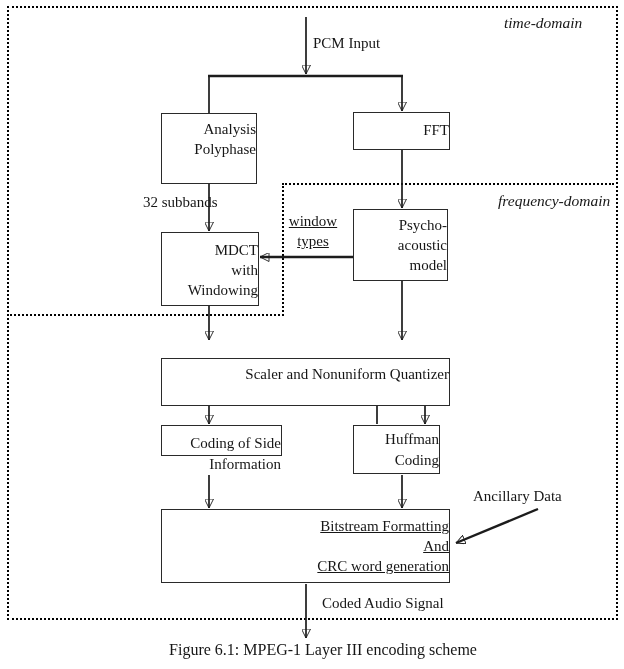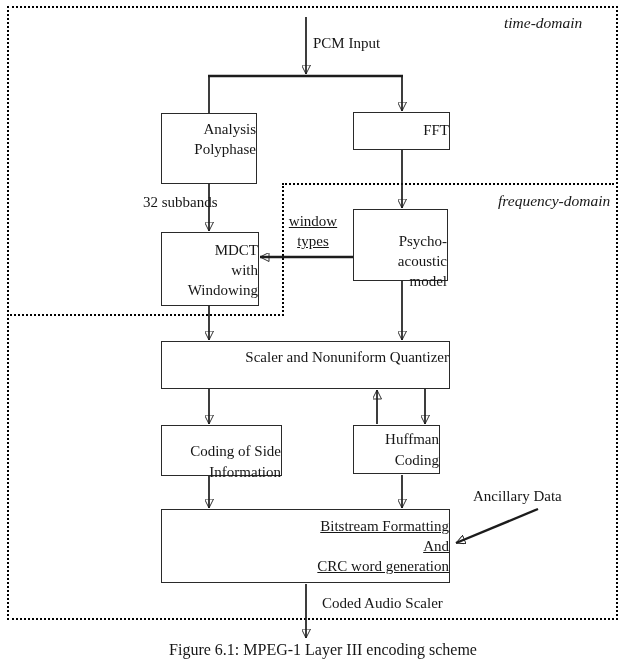--- a/index.html
+++ b/index.html
@@ -66,31 +66,31 @@
   <div class="box" style="left:161px; top:232px; width:98px; height:74px; padding-top:7px;">
     <div>MDCT</div>
     <div>with</div>
     <div>Windowing</div>
   </div>
 
   <div class="box" style="left:353px; top:112px; width:97px; height:38px; line-height:34px;">
     <div>FFT</div>
   </div>
 
-  <div class="box" style="left:353px; top:209px; width:95px; height:72px; padding-top:21px;">
+  <div class="box" style="left:353px; top:209px; width:95px; height:72px; padding-top:5px;">
     <div>Psycho-</div>
     <div>acoustic</div>
     <div>model</div>
   </div>
 
-  <div class="box" style="left:161px; top:341px; width:289px; height:48px; padding-top:5px;">
+  <div class="box" style="left:161px; top:358px; width:289px; height:48px; padding-top:5px;">
     <div>Scaler and Nonuniform Quantizer</div>
   </div>
 
-  <div class="box" style="left:161px; top:425px; width:121px; height:51px; padding-top:15px; line-height:21px;">
+  <div class="box" style="left:161px; top:425px; width:121px; height:31px; padding-top:7px; line-height:21px;">
     <div>Coding of Side</div>
     <div>Information</div>
   </div>
 
   <div class="box" style="left:353px; top:425px; width:87px; height:49px; padding-top:3px; line-height:21px;">
     <div>Huffman</div>
     <div>Coding</div>
   </div>
 
   <div class="box" style="left:161px; top:509px; width:289px; height:74px; padding-top:6px;text-decoration:underline;">
@@ -102,17 +102,17 @@
   <div class="lbl ital" style="left:504px; top:14px;">time-domain</div>
   <div class="lbl ital" style="left:498px; top:192px;">frequency-domain</div>
 
   <div class="lbl" style="left:313px; top:35px;">PCM Input</div>
   <div class="lbl" style="left:112px; top:194px;margin-left:31px;">32 subbands</div>
   <div class="lbl" style="left:279px; top:211px; width:68px; text-align:center; line-height:20px; white-space:normal;text-decoration:underline;">
     <div>window</div>
     <div>types</div>
   </div>
   <div class="lbl" style="left:473px; top:488px;text-align:center;">Ancillary Data</div>
-  <div class="lbl" style="left:322px; top:595px;">Coded Audio Scaler</div>
+  <div class="lbl" style="left:322px; top:595px;">Coded Audio Signal</div>
 
   <div id="caption">Figure 6.1: MPEG-1 Layer III encoding scheme</div>
 
 </div>
 
 </body></html>

